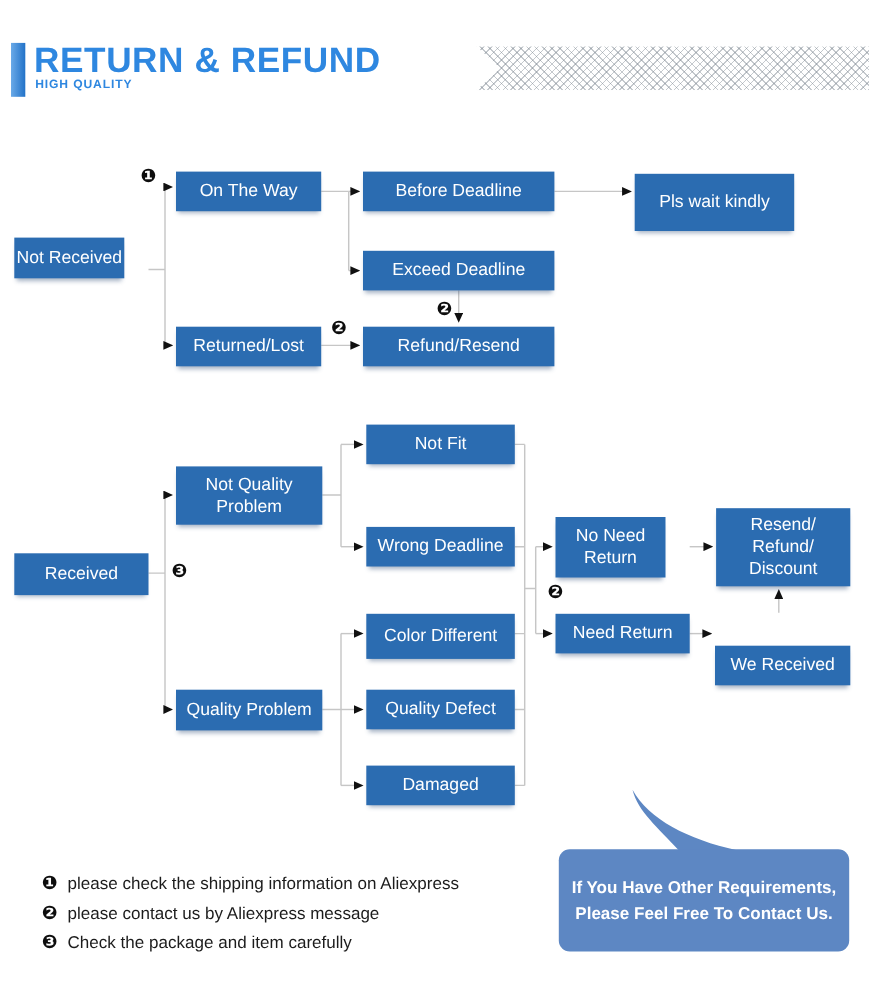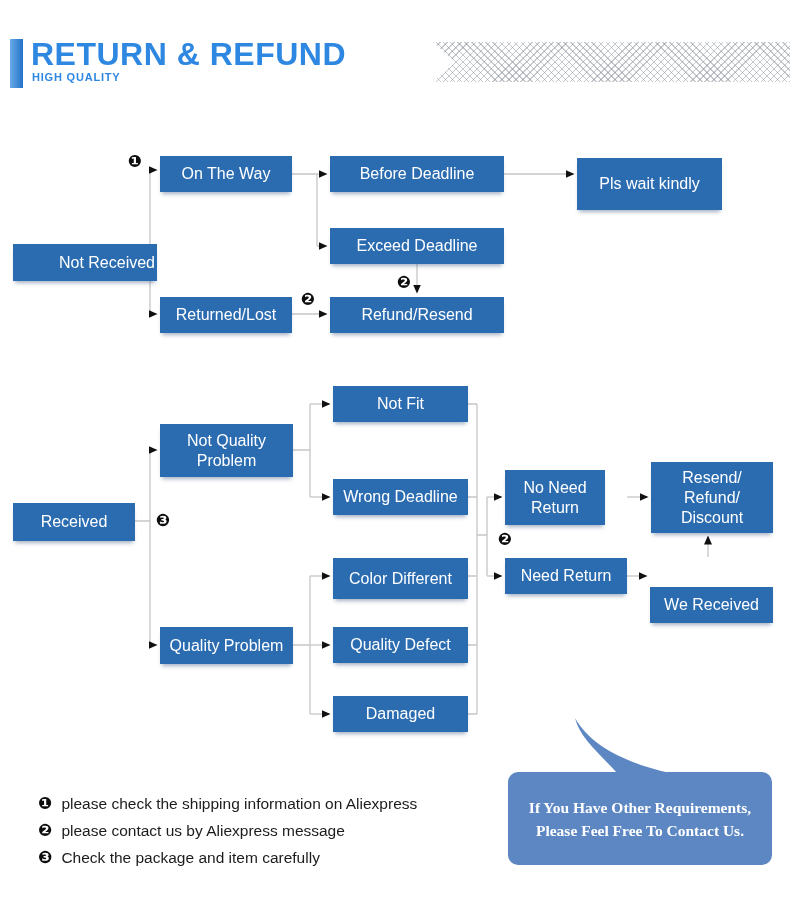--- a/index.html
+++ b/index.html
@@ -48,21 +48,21 @@
   .legend-row{display:flex;align-items:center;height:27px;color:#1c1c1c;}
   .legend-glyph{
     font-family:"DejaVu Sans", sans-serif;font-size:17px;font-weight:bold;
     color:#0d0d0d;margin-right:9px;line-height:1;
   }
   .legend-text{font-size:15.5px;}
   
   .bubble{
     position:absolute;left:508px;top:772px;width:264px;height:93px;
     background:#5d87c3;border-radius:10px;z-index:2;
-    display:flex;align-items:center;justify-content:center;font-family:Liberation Serif, serif;
+    display:flex;align-items:center;justify-content:center;
   }
   .bubble-text{
     color:#ffffff;font-weight:bold;font-size:15.5px;line-height:23px;
     text-align:center;white-space:pre-line;
   }
 </style>
 </head>
 <body>
 
 <div class="canvas">
@@ -103,21 +103,21 @@
       <path d="M487,497 H501" marker-end="url(#ah)"></path>
       <path d="M487,576 H501" marker-end="url(#ah)"></path>
       <path d="M627,497 H647" marker-end="url(#ah)"></path>
       <path d="M627,576 H646" marker-end="url(#ah)"></path>
       <path d="M708,557 V537" marker-end="url(#ah)"></path>
     </g>
 
     <path d="M575,718 C590,745 625,763 670,773 L617,773 C598,752 580,738 575,718 Z" fill="#5d87c3"></path>
   </svg>
 
-  <div class="fbox" style="left:13px;top:244px;width:100px;height:37px;padding-left:44px;">Not Received</div>
+  <div class="fbox" style="left:13px;top:216px;width:100px;height:37px;">Not Received</div>
   <div class="fbox" style="left:160px;top:156px;width:132px;height:36px;">On The Way</div>
   <div class="fbox" style="left:160px;top:297px;width:132px;height:36px;">Returned/Lost</div>
   <div class="fbox" style="left:330px;top:156px;width:174px;height:36px;">Before Deadline</div>
   <div class="fbox" style="left:330px;top:228px;width:174px;height:36px;">Exceed Deadline</div>
   <div class="fbox" style="left:330px;top:297px;width:174px;height:36px;">Refund/Resend</div>
   <div class="fbox" style="left:577px;top:158px;width:145px;height:52px;">Pls wait kindly</div>
 
   <div class="fbox" style="left:13px;top:503px;width:122px;height:38px;">Received</div>
   <div class="fbox" style="left:160px;top:424px;width:133px;height:53px;">Not Quality
 Problem</div>

